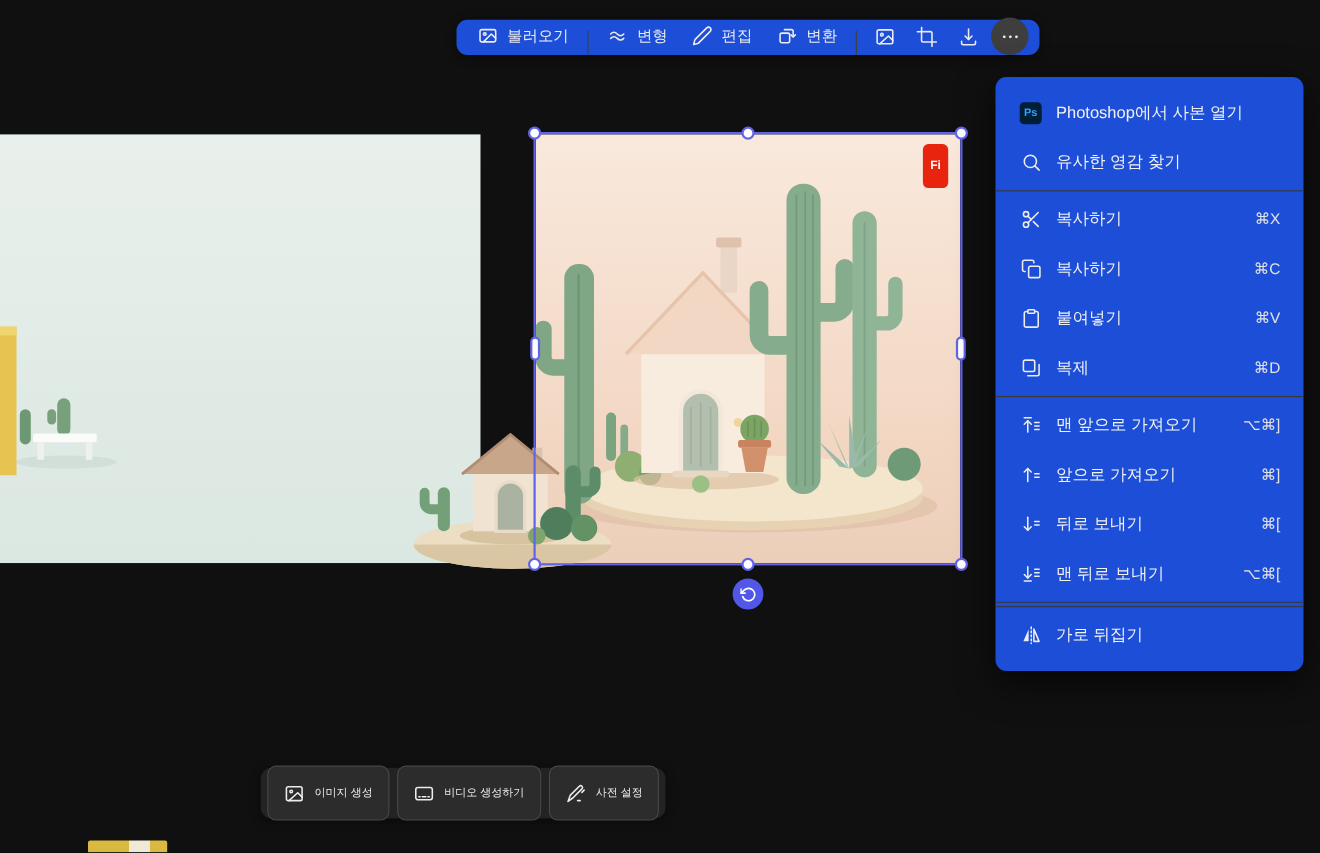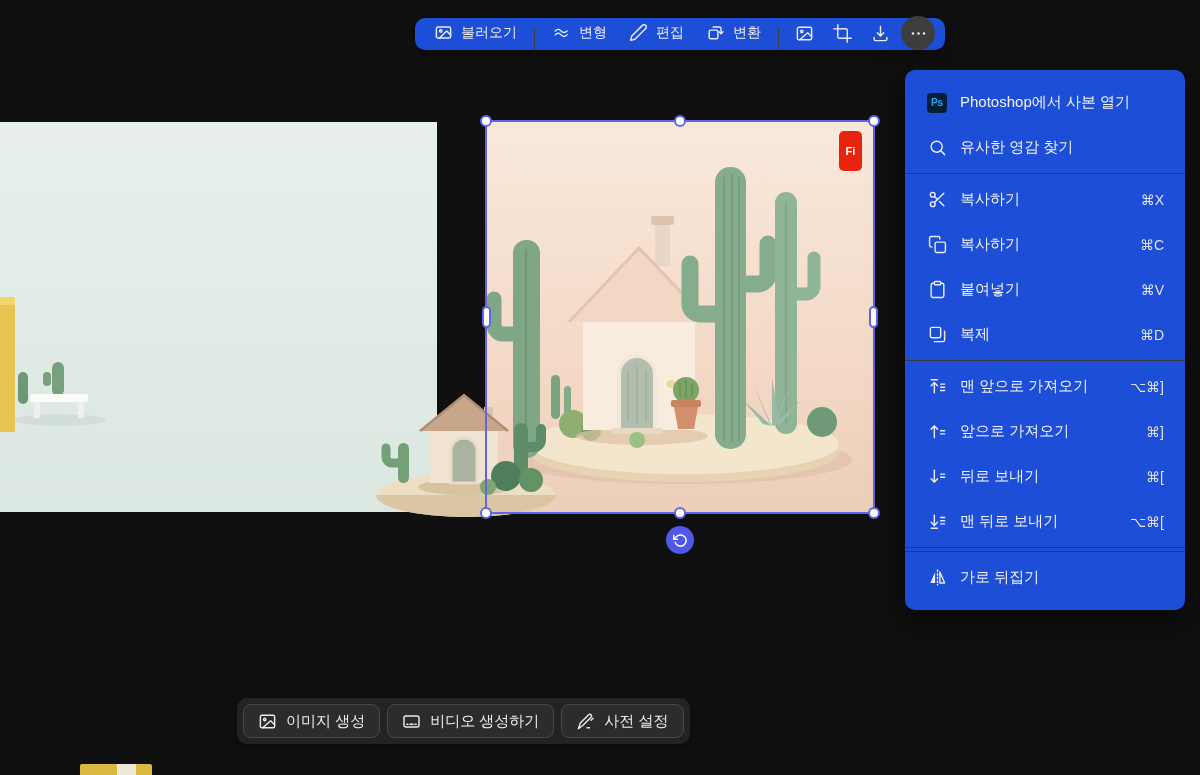--- a/index.html
+++ b/index.html
@@ -50,21 +50,21 @@
   .menu-divider { height:1px; background:#383838; margin:3px 0; }
   .ps-badge { width:20px; height:20px; border-radius:4px; background:#001e36; color:#2fa3f7; font-size:10px; font-weight:bold;
     display:flex; align-items:center; justify-content:center; }
   .xp-badge { width:20px; height:20px; border-radius:5px; background:linear-gradient(135deg,#2f4fc5 0%,#8a2fb8 48%,#e5373c 100%);
     display:flex; align-items:center; justify-content:center; }
   .xp-badge svg { width:12px; height:12px; stroke:#fff; stroke-width:2.4; stroke-linecap:round; fill:none; }
 
   
   .bottom-toolbar { position:absolute; left:237px; top:698px; height:46px; background:#232323; border-radius:10px;
     display:flex; align-items:center; padding:0 6px; gap:7px; box-shadow:0 2px 10px rgba(0,0,0,.45); }
-  .bb-btn { display:flex; align-items:center; gap:9px; color:#ececec; font-size:15px; height:34px; padding:0 14px;
+  .bb-btn { display:flex; align-items:center; gap:9px; color:#ececec; font-size:10px; height:50px; padding:0 14px;
     background:#2c2c2c; border:1px solid #484848; border-radius:8px; cursor:pointer; white-space:nowrap; }
 
   .corner-image { position:absolute; left:80px; top:764px; width:72px; height:11px; border-radius:2px 2px 0 0;
     background:linear-gradient(90deg,#d9b93f 0 52%,#efe9d8 52% 78%,#d9b93f 78%); }
 </style>
 </head>
 <body>
 
 <div class="stage">
 

